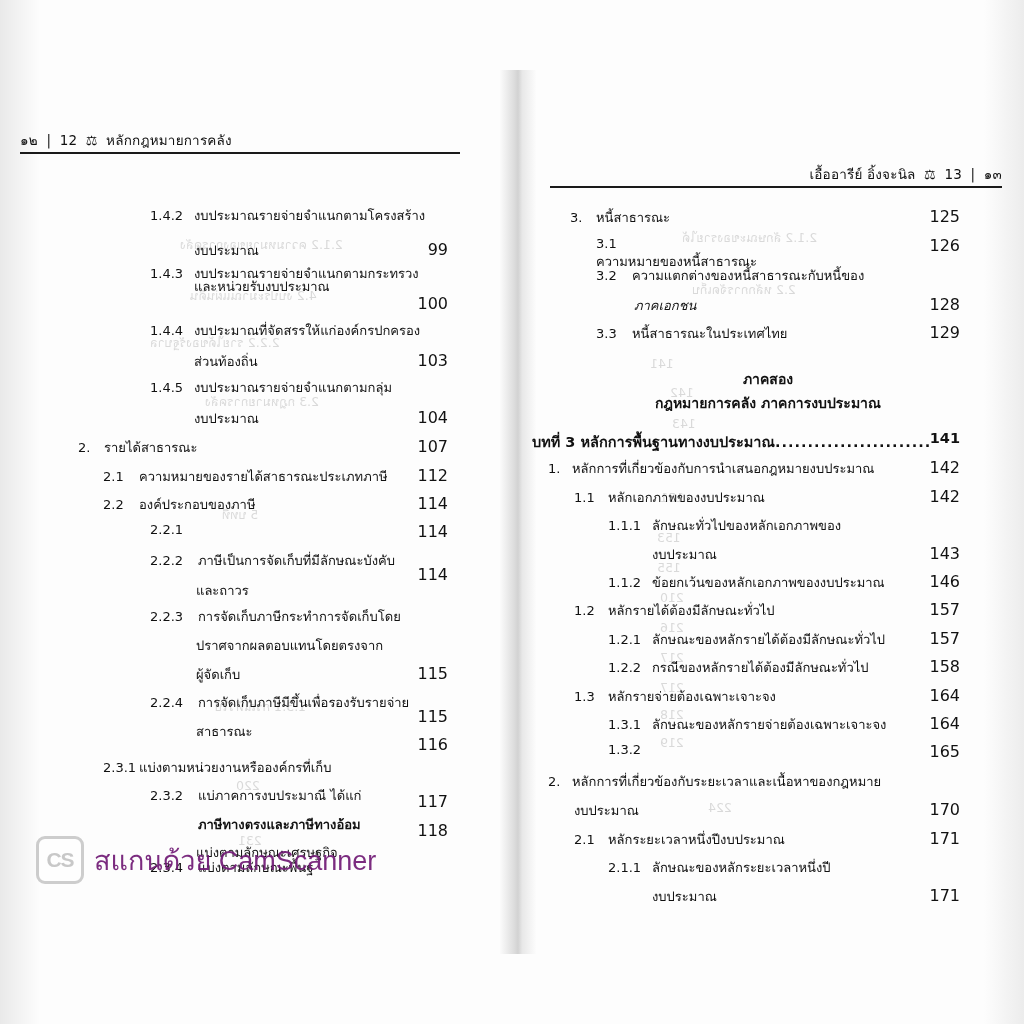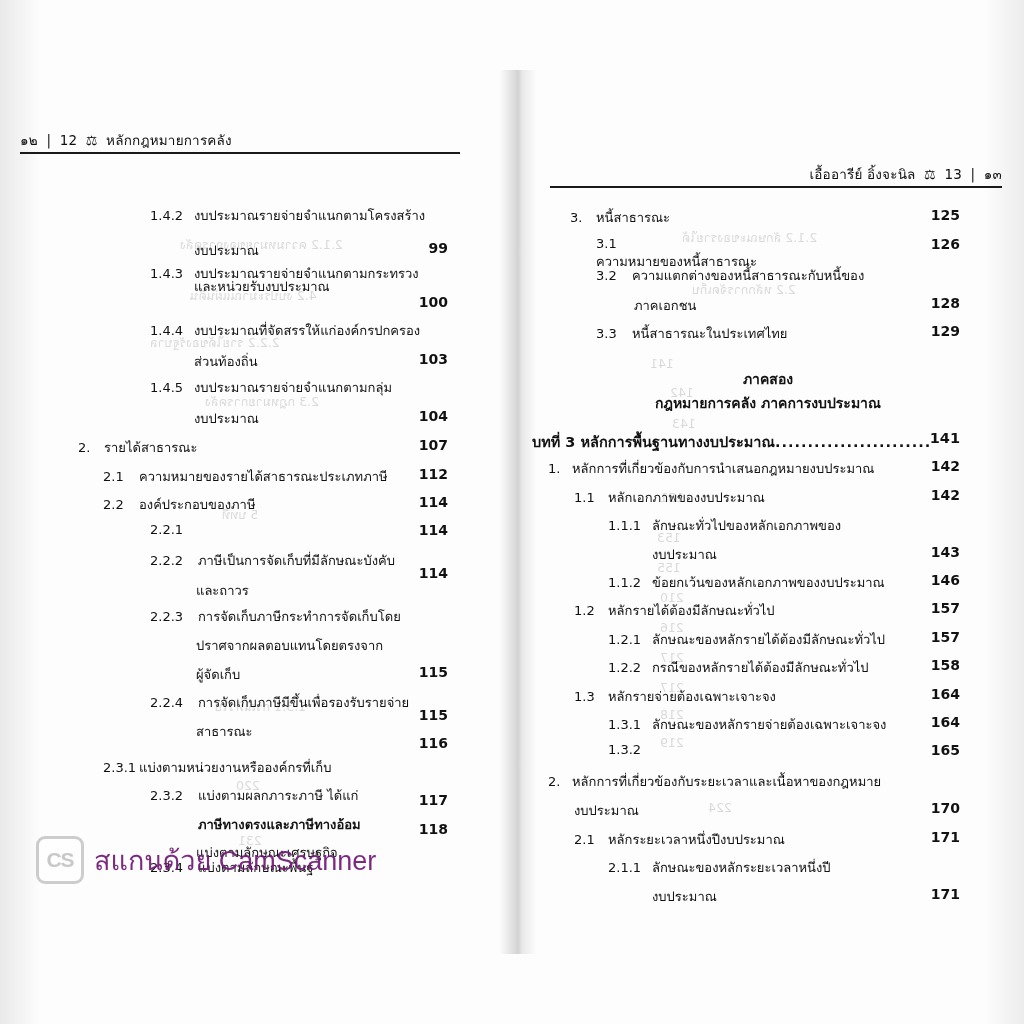--- a/index.html
+++ b/index.html
@@ -92,22 +92,21 @@
     white-space: nowrap;
   }
   .num {
     display: inline-block;
     text-align: left;
   }
   .txt { display: inline-block; }
   .pg {
     position: absolute;
     text-align: right;
-    font-size: 14px;
-    font-weight: bold;
+    font-size: 16px;
   }
   .center-line {
     position: absolute;
     width: 100%;
     text-align: center;
     font-size: 14px;
     white-space: nowrap;
   }
   .bold { font-weight: bold; }
   .dots { letter-spacing: 1px; }
@@ -273,21 +272,21 @@
       <div class="pg" style="left:400px; top:735px; width:48px;">116</div>
 
       <div class="row" style="left:103px; top:757px;">
         <span class="num" style="width:36px">2.3.1</span>
         <span class="txt">แบ่งตามหน่วยงานหรือองค์กรที่เก็บ</span>
       </div>
       <div class="pg" style="left:400px; top:764px; width:48px;"></div>
 
       <div class="row" style="left:150px; top:785px;">
         <span class="num" style="width:48px">2.3.2</span>
-        <span class="txt">แบ่งตามผลกภาระภาษี ได้แก่</span>
+        <span class="txt">แบ่ภาคการงบประมาณี ได้แก่</span>
       </div>
 
       <div class="row" style="left:150px; top:814px;font-weight:bold;">
         <span class="num" style="width:48px"></span>
         <span class="txt">ภาษีทางตรงและภาษีทางอ้อม</span>
       </div>
       <div class="pg" style="left:400px; top:792px; width:48px;">117</div>
 
       <div class="row" style="left:196px; top:842px;text-align:right;">
         <span class="txt">แบ่งตามลักษณะเศรษฐกิจ</span>
@@ -350,21 +349,21 @@
         <span class="num" style="width:36px">3.1</span>
         <span class="txt">ความหมายของหนี้สาธารณะ</span>
       </div>
       <div class="pg" style="left:400px; top:236px; width:48px;">126</div>
 
       <div class="row" style="left:84px; top:265px;">
         <span class="num" style="width:36px">3.2</span>
         <span class="txt">ความแตกต่างของหนี้สาธารณะกับหนี้ของ</span>
       </div>
 
-      <div class="row" style="left:122px; top:295px;">
+      <div class="row" style="left:122px; top:295px;font-style:italic;">
         <span class="txt">ภาคเอกชน</span>
       </div>
       <div class="pg" style="left:400px; top:295px; width:48px;">128</div>
 
       <div class="row" style="left:84px; top:323px;">
         <span class="num" style="width:36px">3.3</span>
         <span class="txt">หนี้สาธารณะในประเทศไทย</span>
       </div>
       <div class="pg" style="left:400px; top:323px; width:48px;">129</div>
 

